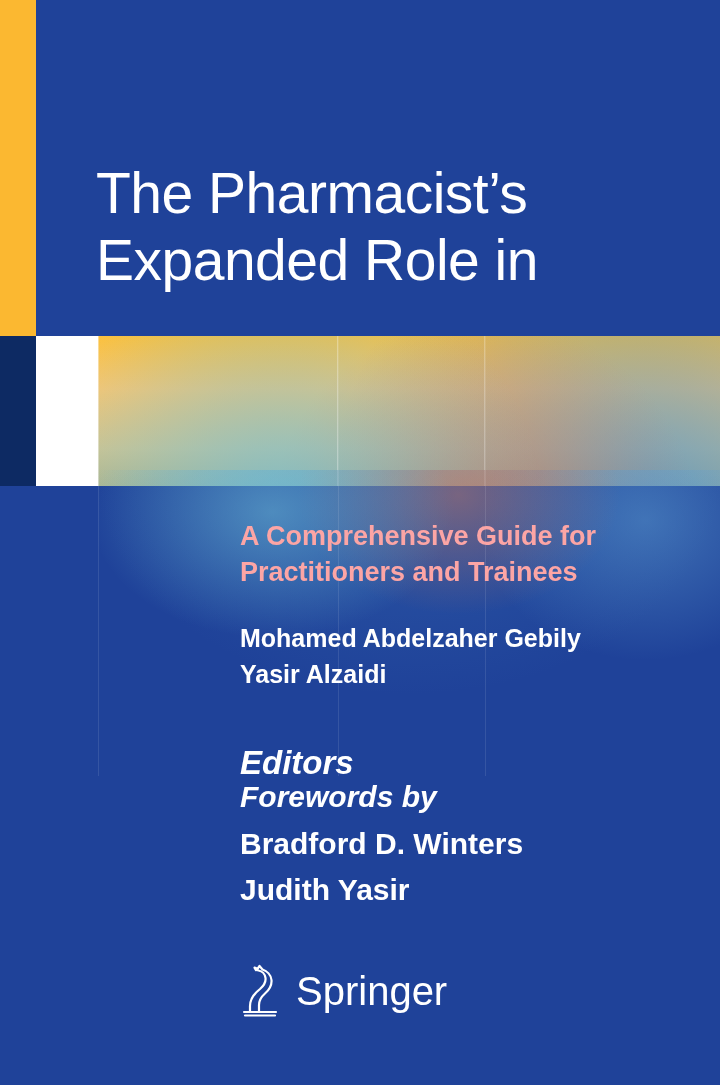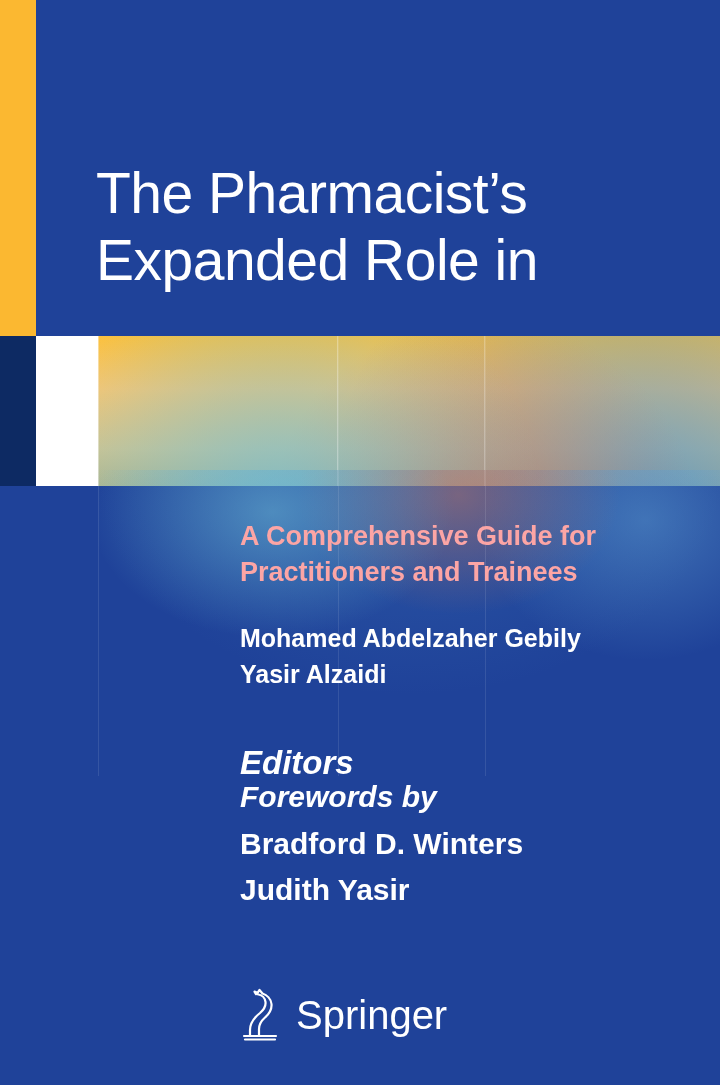--- a/index.html
+++ b/index.html
@@ -172,21 +172,20 @@
 
   
   .publisher {
     position: absolute;
     left: 236px;
     top: 962px;
     display: flex;
     align-items: center;
     gap: 12px;
     color: #ffffff;
-    margin-top: 24px;
   }
   .springer-mark {
     width: 48px;
     height: 58px;
     display: block;
   }
   .publisher-name {
     font-size: 40px;
     font-weight: 400;
     letter-spacing: 0px;

